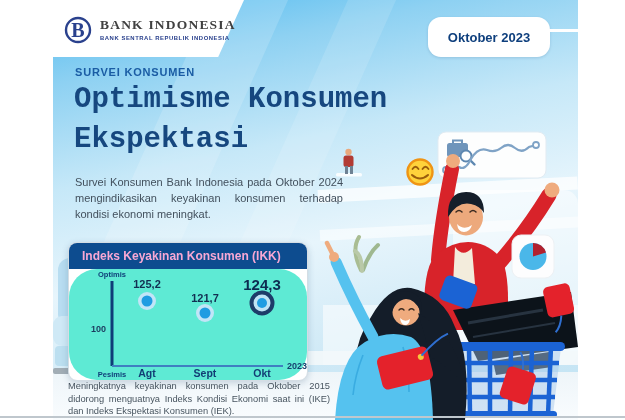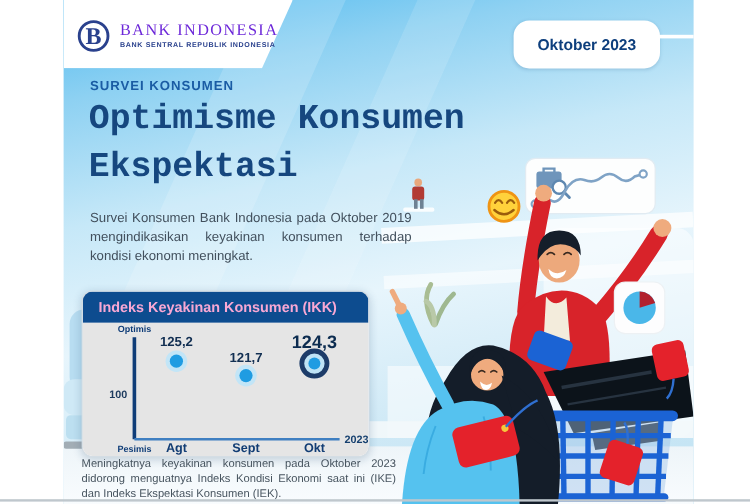--- a/index.html
+++ b/index.html
@@ -16,22 +16,22 @@
   .streak { position:absolute; background:#ffffff; }
   .streak.s1 { left:95px; top:-40px; width:70px; height:380px; opacity:.16; transform:rotate(24deg); }
   .streak.s2 { left:248px; top:-50px; width:44px; height:320px; opacity:.13; transform:rotate(24deg); }
   .floor { position:absolute; left:0; top:372px; width:525px; height:48px;
            background:linear-gradient(#eef5f9,#f9fcfe); }
 
   
   .notch { position:absolute; left:53px; top:0; width:191px; height:57px; background:#ffffff;
            clip-path:polygon(0 0,100% 0,86.5% 100%,0 100%); z-index:6; }
   .logo { position:absolute; left:63px; top:12px; display:flex; align-items:center; gap:7px; z-index:7; }
-  .logo-text .l1 { font-family:"Liberation Serif", serif; font-size:13.5px; font-weight:normal;
-                   letter-spacing:1.2px; color:#6d28d9; }
+  .logo-text .l1 { font-family:"Liberation Serif", serif; font-size:13.5px; font-weight:bold;
+                   letter-spacing:1.2px; color:#404040; }
   .logo-text .l2 { font-size:5.9px; font-weight:bold; letter-spacing:.55px; color:#2a418d; margin-top:2px; }
 
   
   .pill { position:absolute; left:428px; top:17px; width:122px; height:40px; background:#ffffff;
           border-radius:13px; display:flex; align-items:center; justify-content:center;
           font-size:13px; font-weight:bold; color:#0e3f7d; z-index:7;
           box-shadow:0 1px 3px rgba(30,80,130,.18); }
   .pill-line { position:absolute; left:548px; top:29px; width:30px; height:3px; background:#ffffff; z-index:7; }
 
   
@@ -40,21 +40,21 @@
   .title { position:absolute; left:21px; top:80px; font-size:29px; font-weight:bold;
            line-height:1.38; color:#16477f; z-index:5;font-family:Liberation Mono, monospace; }
   .desc { position:absolute; left:22px; top:175px; width:268px; font-size:11px; line-height:1.45;
           text-align:justify; color:#42505d; z-index:5; }
 
   
   .card { position:absolute; left:15px; top:242px; width:240px; border-radius:9px; background:#ffffff;
           border:1px solid #d4dde4; box-shadow:0 2px 7px rgba(20,60,100,.20); z-index:5; overflow:hidden; }
   .card-header { background:#0d4c8f; color:#f9a8d4; font-size:12px; font-weight:bold;
                  padding:6px 21px 6px 13px; }
-  .card-body { position:relative; width:238px; height:111px; background:#e5e5e5; }
+  .card-body { position:relative; width:238px; height:111px; background:#5eead4;border-radius:28px; }
 
   
   .footnote { position:absolute; left:15px; top:380px; width:262px; font-size:9.3px; line-height:1.35;
               text-align:justify; color:#47545f; z-index:6; }
 
   
   .chair { position:absolute; left:0px; top:250px; z-index:2; }
   .illus { position:absolute; left:250px; top:55px; z-index:4; }
   .bottom-line { position:absolute; left:0; top:416px; width:625px; height:2px; background:#bfc7cd; z-index:9; }
 </style>
@@ -66,21 +66,21 @@
   <div class="panel">
     <div class="streak s1"></div>
     <div class="streak s2"></div>
     <div class="floor"></div>
 
     <div class="kicker">SURVEI KONSUMEN</div>
     <div class="title">
       <span>Optimisme Konsumen</span><br>
       <span>Ekspektasi</span>
     </div>
-    <div class="desc">Survei Konsumen Bank Indonesia pada Oktober 2019 mengindikasikan keyakinan konsumen terhadap kondisi ekonomi meningkat.</div>
+    <div class="desc">Survei Konsumen Bank Indonesia pada Oktober 2024 mengindikasikan keyakinan konsumen terhadap kondisi ekonomi meningkat.</div>
 
     <svg class="chair" width="40" height="130" viewBox="0 0 40 130">
       <rect x="5" y="8" width="24" height="68" rx="12" fill="#b8ddf1"></rect>
       <rect x="0" y="66" width="31" height="30" rx="9" fill="#cfe9f6"></rect>
       <rect x="2" y="96" width="26" height="20" rx="4" fill="#bcdff0"></rect>
       <rect x="0" y="118" width="29" height="6" rx="2" fill="#a2adb5"></rect>
     </svg>
 
     <div class="card">
       <div class="card-header">Indeks Keyakinan Konsumen (IKK)</div>
@@ -106,21 +106,21 @@
           <circle cx="193" cy="34" r="5" fill="#1f9ce2"></circle>
           <text x="193" y="21" text-anchor="middle" font-size="15" font-weight="bold" fill="#0c2c50">124,3</text>
 
           <text x="78" y="108" text-anchor="middle" font-size="10.5" font-weight="bold" fill="#123d74">Agt</text>
           <text x="136" y="108" text-anchor="middle" font-size="10.5" font-weight="bold" fill="#123d74">Sept</text>
           <text x="193" y="108" text-anchor="middle" font-size="10.5" font-weight="bold" fill="#123d74">Okt</text>
         </svg>
       </div>
     </div>
 
-    <div class="footnote">Meningkatnya keyakinan konsumen pada Oktober 2023 didorong menguatnya Indeks Kondisi Ekonomi saat ini (IKE) dan Indeks Ekspektasi Konsumen (IEK).</div>
+    <div class="footnote">Meningkatnya keyakinan konsumen pada Oktober 2015 didorong menguatnya Indeks Kondisi Ekonomi saat ini (IKE) dan Indeks Ekspektasi Konsumen (IEK).</div>
 
     <svg class="illus" width="275" height="365" viewBox="0 0 275 365">
 
       <rect x="150" y="135" width="125" height="175" rx="14" fill="#ffffff" opacity="0.5"></rect>
       <rect x="20" y="250" width="255" height="60" fill="#ffffff" opacity="0.55"></rect>
       <g transform="rotate(-3 150 140)">
         <rect x="15" y="128" width="260" height="13" fill="#ffffff" opacity="0.75"></rect>
         <rect x="15" y="168" width="260" height="11" fill="#ffffff" opacity="0.55"></rect>
       </g>
       <rect x="0" y="296" width="275" height="14" fill="#f3f8fb" opacity="0.9"></rect>

